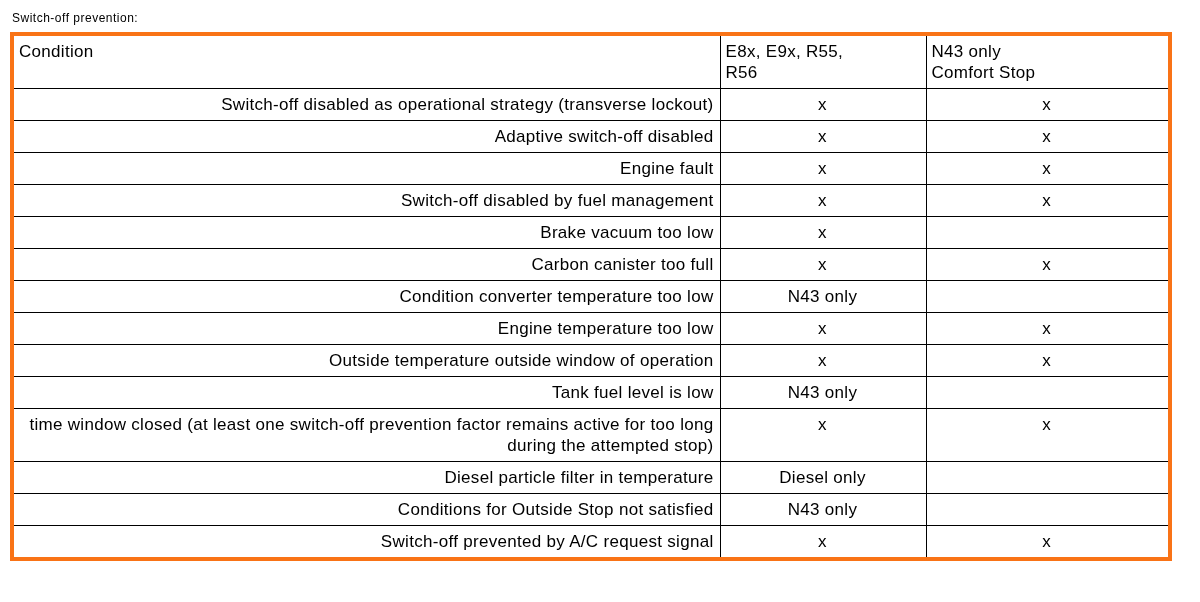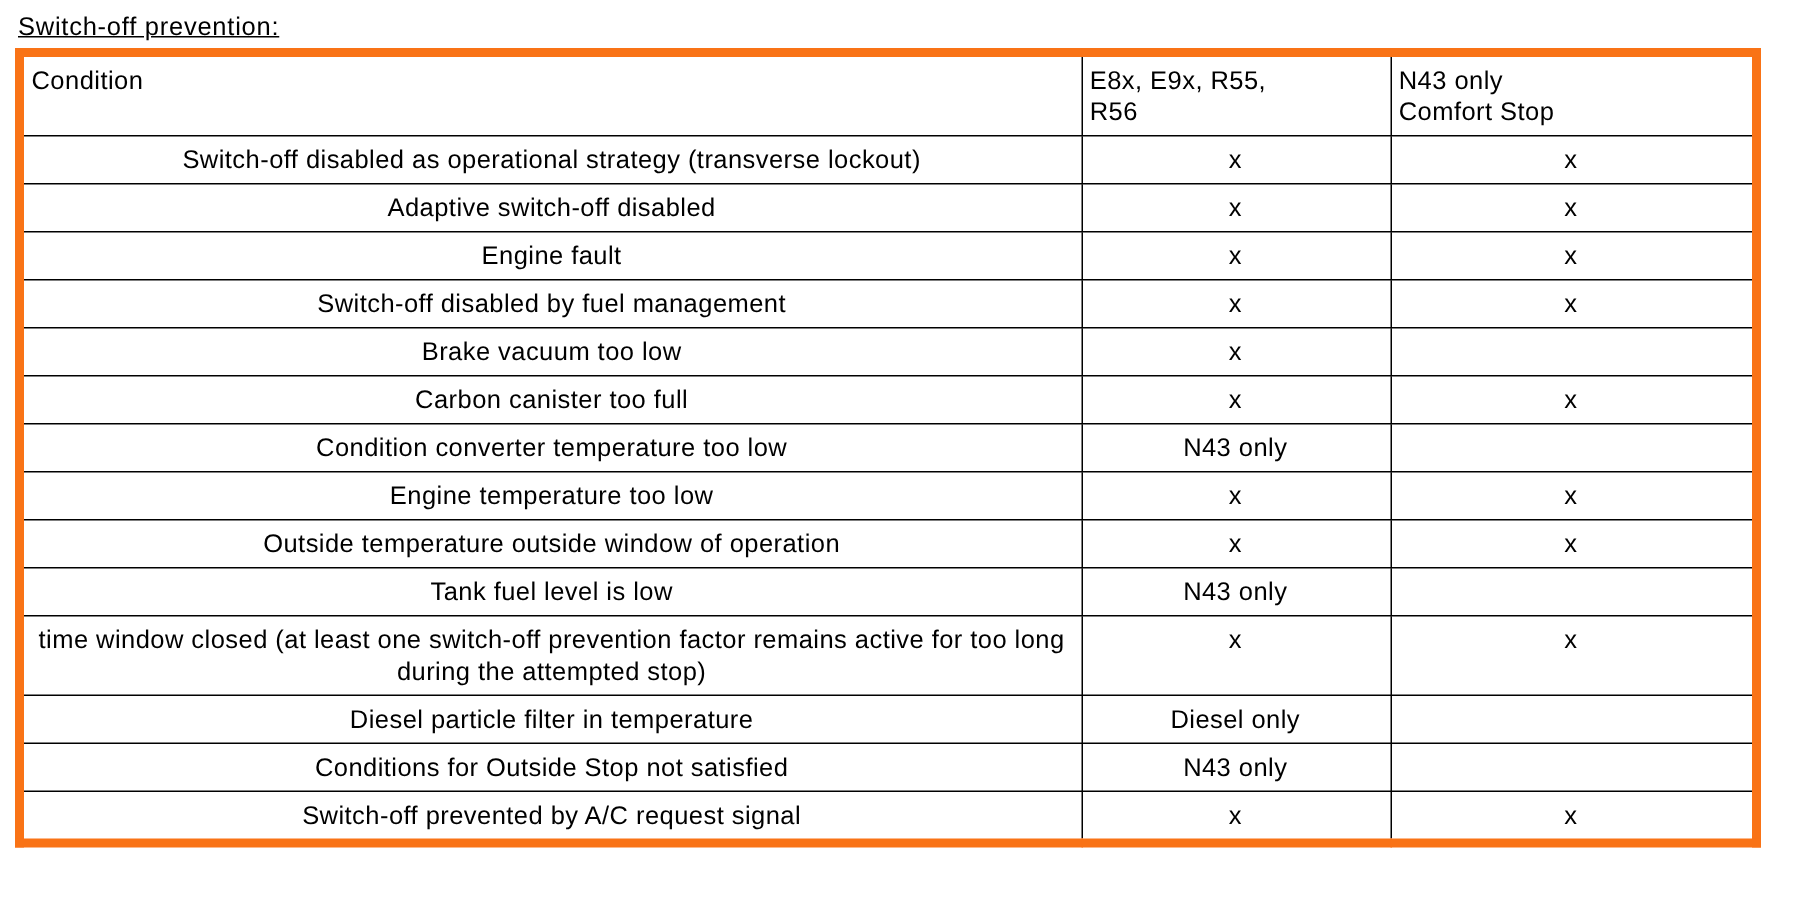--- a/index.html
+++ b/index.html
@@ -11,49 +11,48 @@
     width: 1200px;
     min-height: 602px;
     box-sizing: border-box;
     font-family: "Liberation Sans", sans-serif;
     color: #000000;
   }
   .page {
     padding: 6px 10px 8px 10px;
   }
   .title {
-    font-size: 17px;
+    font-size: 12px;
     line-height: 20px;
-    text-decoration: underline;
     margin: 2px 0 4px 2px;
     letter-spacing: 0.5px;
   }
   table.spec-table {
     border-collapse: collapse;
     table-layout: fixed;
     width: 1158px;
-    border: 6px solid #f97316;
+    border: 4px solid #f97316;
   }
   table.spec-table th,
   table.spec-table td {
     border: 1.5px solid #000000;
     font-size: 17px;
     font-weight: normal;
     line-height: 21px;
     padding: 5px 6px 5px 5px;
     vertical-align: top;
     overflow: hidden;
   }
   table.spec-table th {
     text-align: left;
     white-space: pre-line;
     letter-spacing: 0.3px;
   }
   td.condition-cell {
-    text-align: center;
+    text-align: right;
     letter-spacing: 0.3px;
   }
   td.value-cell {
     text-align: center;
     letter-spacing: 0.3px;
   }
 </style>
 </head>
 <body>
 

